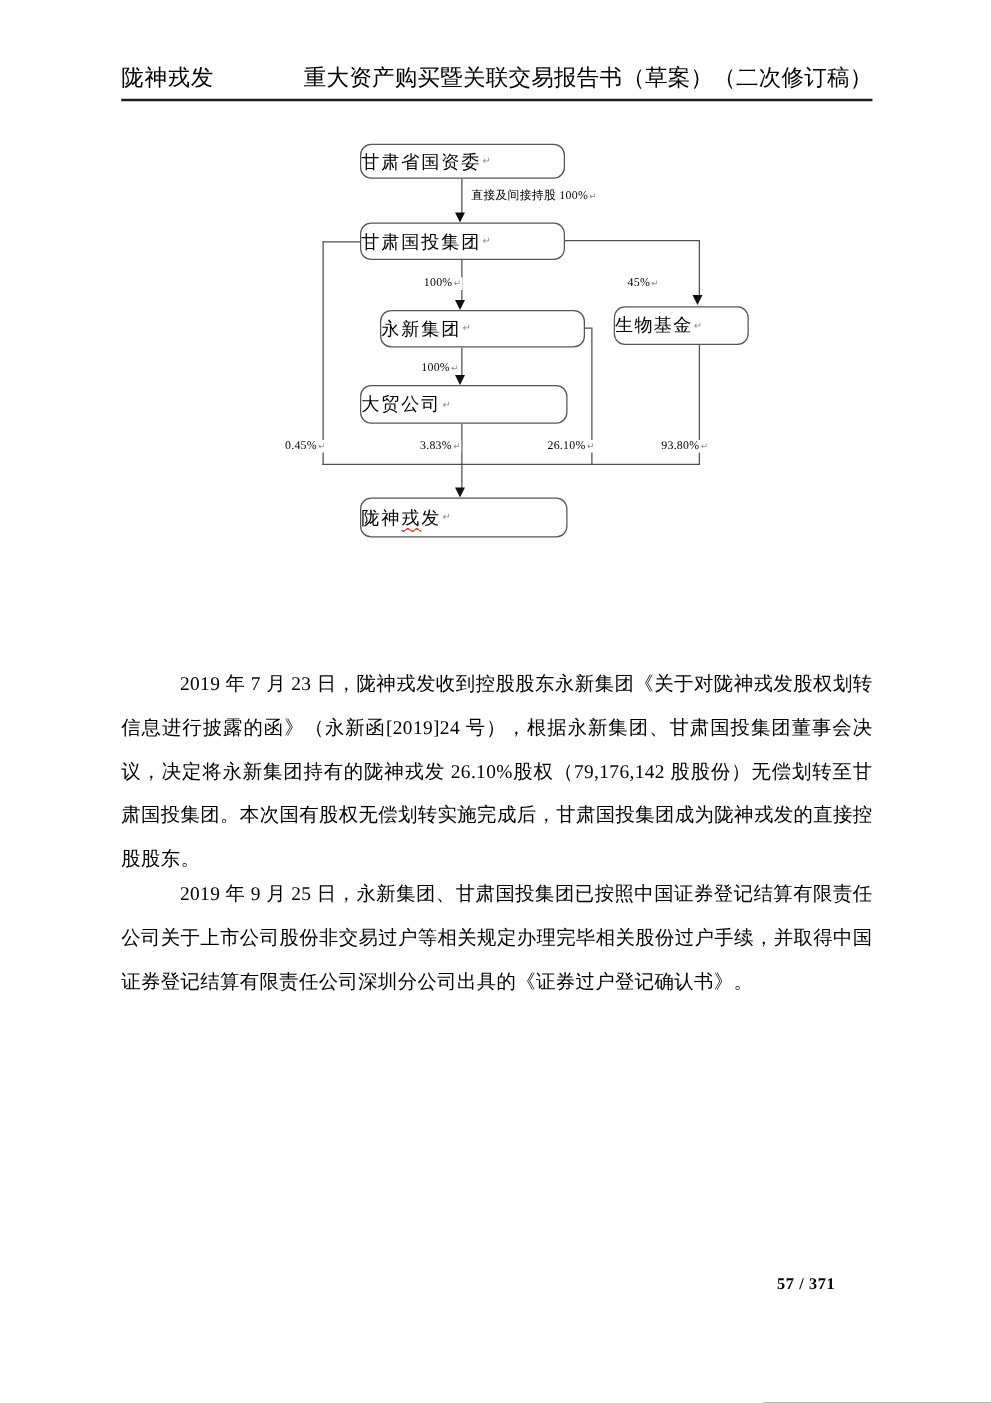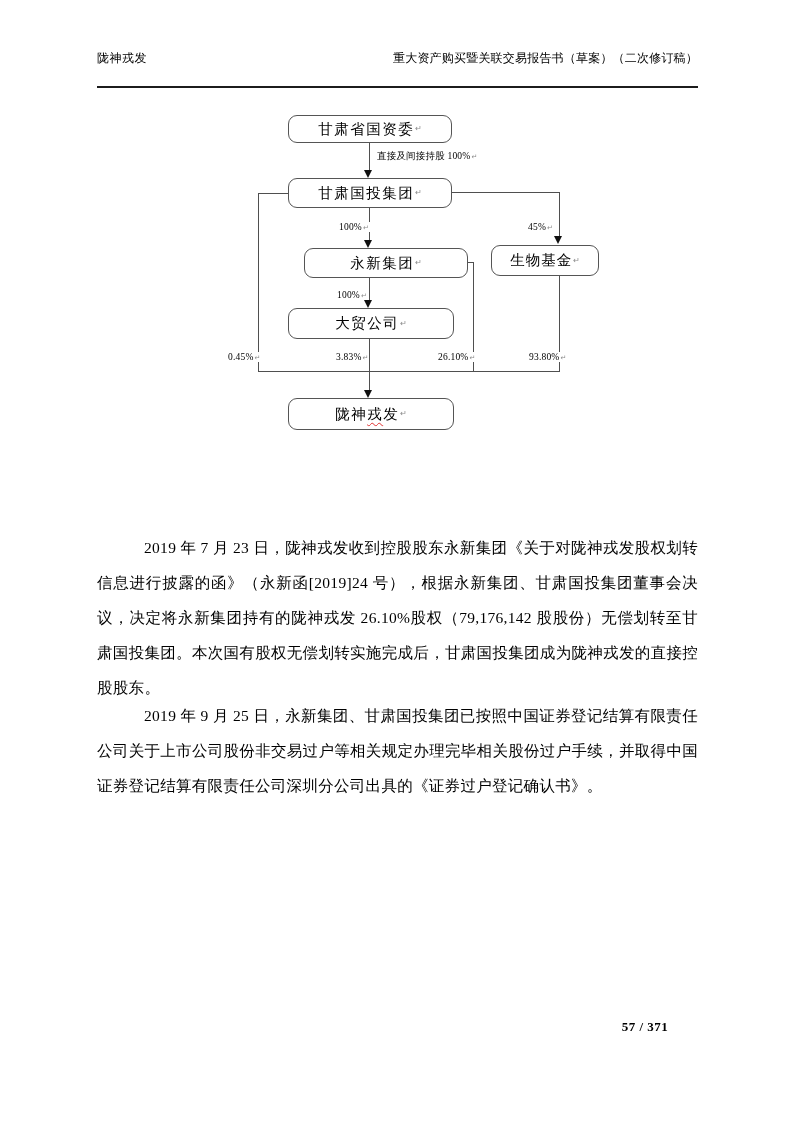--- a/index.html
+++ b/index.html
@@ -5,30 +5,30 @@
   html,body { margin:0; padding:0; background:#888; }
   .page {
     position:relative; width:793px; height:1122px; margin:0 auto;
     background:#ffffff; overflow:hidden;
     font-family:"Liberation Serif","DejaVu Serif",serif; color:#000;
   }
   
   .hdr {
     position:absolute; left:97px; top:50px; width:601px;
     display:flex; justify-content:space-between; align-items:flex-end;
-    font-size:12px; padding-bottom:19px; border-bottom:2px solid #1c1c1c;
+    font-size:18px; padding-bottom:5px; border-bottom:2px solid #1c1c1c;
   }
   .hdr .h-left { letter-spacing:0.5px; }
   .hdr .h-right { letter-spacing:0.2px; }
 
   
   .node {
     position:absolute; box-sizing:border-box; background:#fff;
     border:1.2px solid #555; border-radius:9px;
-    display:flex; align-items:center; justify-content:center;
+    display:flex; align-items:center; justify-content:flex-start;
     font-size:14.5px; letter-spacing:1.5px; z-index:3;
   }
   .ret {
     font-size:8px; color:#8a8a8a; letter-spacing:0;
     font-family:"DejaVu Sans",sans-serif; margin-left:1px; line-height:1;
   }
   .vline { position:absolute; width:1.2px; background:#4f4f4f; z-index:1; }
   .hline { position:absolute; height:1.2px; background:#4f4f4f; z-index:1; }
   .arrow-down {
     position:absolute; width:0; height:0; z-index:2;
@@ -125,21 +125,21 @@
         <span>发</span>
         <span class="ret">↵</span>
     </div>
 
     <div class="slabel" style="left:376px; top:150px;">
       <span>直接及间接持股 100%</span><span class="ret" style="font-size:7px;">↵</span>
     </div>
     <div class="slabel" style="left:338px; top:222px;">
       <span>100%</span><span class="ret" style="font-size:7px;">↵</span>
     </div>
-    <div class="slabel" style="left:527px; top:222px;">
+    <div class="slabel" style="left:501px; top:222px;">
       <span>45%</span><span class="ret" style="font-size:7px;">↵</span>
     </div>
     <div class="slabel" style="left:336px; top:290px;">
       <span>100%</span><span class="ret" style="font-size:7px;">↵</span>
     </div>
     <div class="slabel" style="left:227px; top:352px;">
       <span>0.45%</span><span class="ret" style="font-size:7px;">↵</span>
     </div>
     <div class="slabel" style="left:335px; top:352px;">
       <span>3.83%</span><span class="ret" style="font-size:7px;">↵</span>

